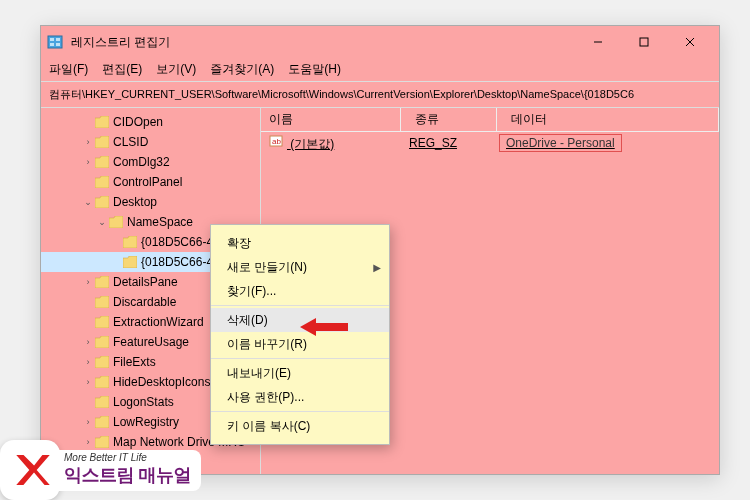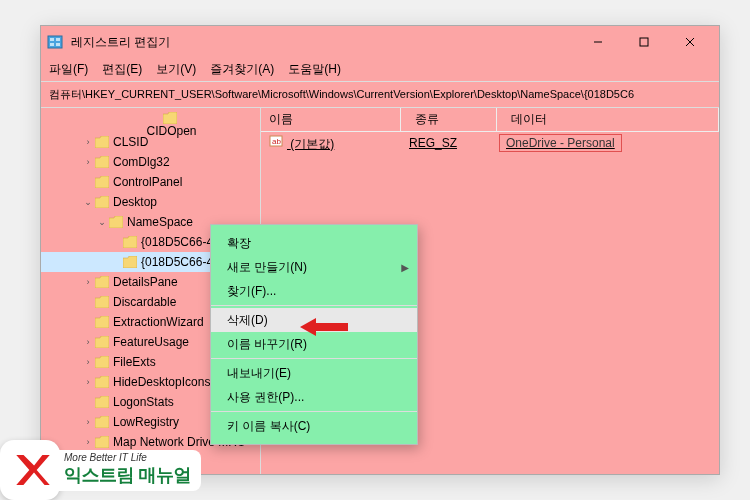--- a/index.html
+++ b/index.html
@@ -24,34 +24,34 @@
 .list { flex: 1; font-size: 12px; }
 .list-header { display: flex; height: 24px; align-items: center; border-bottom: 1px solid #eee; gap: 6px; }
 .list-header .col { padding: 0 8px; border-right: 1px solid #eee; height: 100%; display: flex; align-items: center; }
 .col-name { width: 140px; }
 .col-type { width: 90px; }
 .col-data { flex: 1; }
 .list-row { display: flex; height: 22px; align-items: center; }
 .list-row .col { padding: 0 8px; text-decoration: underline; }
 .list-row .val-icon { width: 14px; height: 14px; margin-right: 4px; display: inline-block; }
 .highlight-box { border: 1.5px solid #e05050; padding: 1px 6px; color: #333; }
-.context-menu { position: absolute; left: 210px; top: 224px; width: 208px; background: #86efac; border: 1px solid #bbb; box-shadow: 2px 4px 12px rgba(0,0,0,0.25); padding: 4px 0; font-size: 12px; }
+.context-menu { position: absolute; left: 210px; top: 224px; width: 180px; background: #fef9c3; border: 1px solid #bbb; box-shadow: 2px 4px 12px rgba(0,0,0,0.25); padding: 4px 0; font-size: 12px; }
 .context-menu .section { border-bottom: 1px solid #ddd; padding: 2px 0; }
 .context-menu .section:last-child { border-bottom: none; }
 .context-menu .mi { height: 24px; display: flex; align-items: center; padding: 0 16px; position: relative; cursor: default; }
 .context-menu .mi.hover { background: #e8e8e8; }
 .context-menu .mi .sub { position: absolute; right: 8px; font-size: 10px; color: #555; }
 .arrow { position: absolute; left: 300px; top: 316px; }
 .arrow svg { width: 48px; height: 22px; }
 .logo { position: absolute; left: 0; bottom: 0; display: flex; align-items: center; }
 .logo-badge { width: 60px; height: 60px; background: #fff; border-radius: 14px; display: flex; align-items: center; justify-content: center; box-shadow: 0 2px 6px rgba(0,0,0,0.2); }
 .logo-badge svg { width: 44px; height: 44px; }
 .logo-text { background: #fff; padding: 2px 10px 4px 10px; border-radius: 0 8px 8px 0; margin-left: -6px; }
 .logo-text .small { font-size: 10px; color: #333; font-style: italic; }
-.logo-text .big { font-size: 18px; font-weight: 900; color: #15803d; letter-spacing: -0.5px; }
+.logo-text .big { font-size: 18px; font-weight: 900; color: #701a75; letter-spacing: -0.5px; }
 </style>
 </head>
 <body>
 
 <div class="window">
   <div class="titlebar">
     <span class="app-icon">
       <svg viewBox="0 0 16 16">
           <rect x="1" y="2" width="14" height="12" fill="#4aa3df" stroke="#2a6fa0"></rect>
           <rect x="3" y="4" width="4" height="3" fill="#bfe2f7"></rect>
@@ -88,21 +88,21 @@
     <span>즐겨찾기(A)</span>
     <span>도움말(H)</span>
   </div>
 
   <div class="addressbar">
     <span>컴퓨터\HKEY_CURRENT_USER\Software\Microsoft\Windows\CurrentVersion\Explorer\Desktop\NameSpace\{018D5C6</span>
   </div>
 
   <div class="content">
     <div class="tree" id="tree">
-        <div class="tree-item" style="padding-left: 42px; flex-direction: column;">
+        <div class="tree-item" style="padding-left: 42px;">
           <span class="twisty"></span>
           <span class="folder-icon"><svg viewBox="0 0 14 12">
               <path d="M0 2 L5 2 L6 0 L14 0 L14 12 L0 12 Z" fill="#f7d774" stroke="#caa23a" stroke-width="0.5"></path>
             </svg></span>
           <span>CIDOpen</span>
         </div>
         <div class="tree-item" style="padding-left: 42px;">
           <span class="twisty">›</span>
           <span class="folder-icon"><svg viewBox="0 0 14 12">
               <path d="M0 2 L5 2 L6 0 L14 0 L14 12 L0 12 Z" fill="#f7d774" stroke="#caa23a" stroke-width="0.5"></path>

